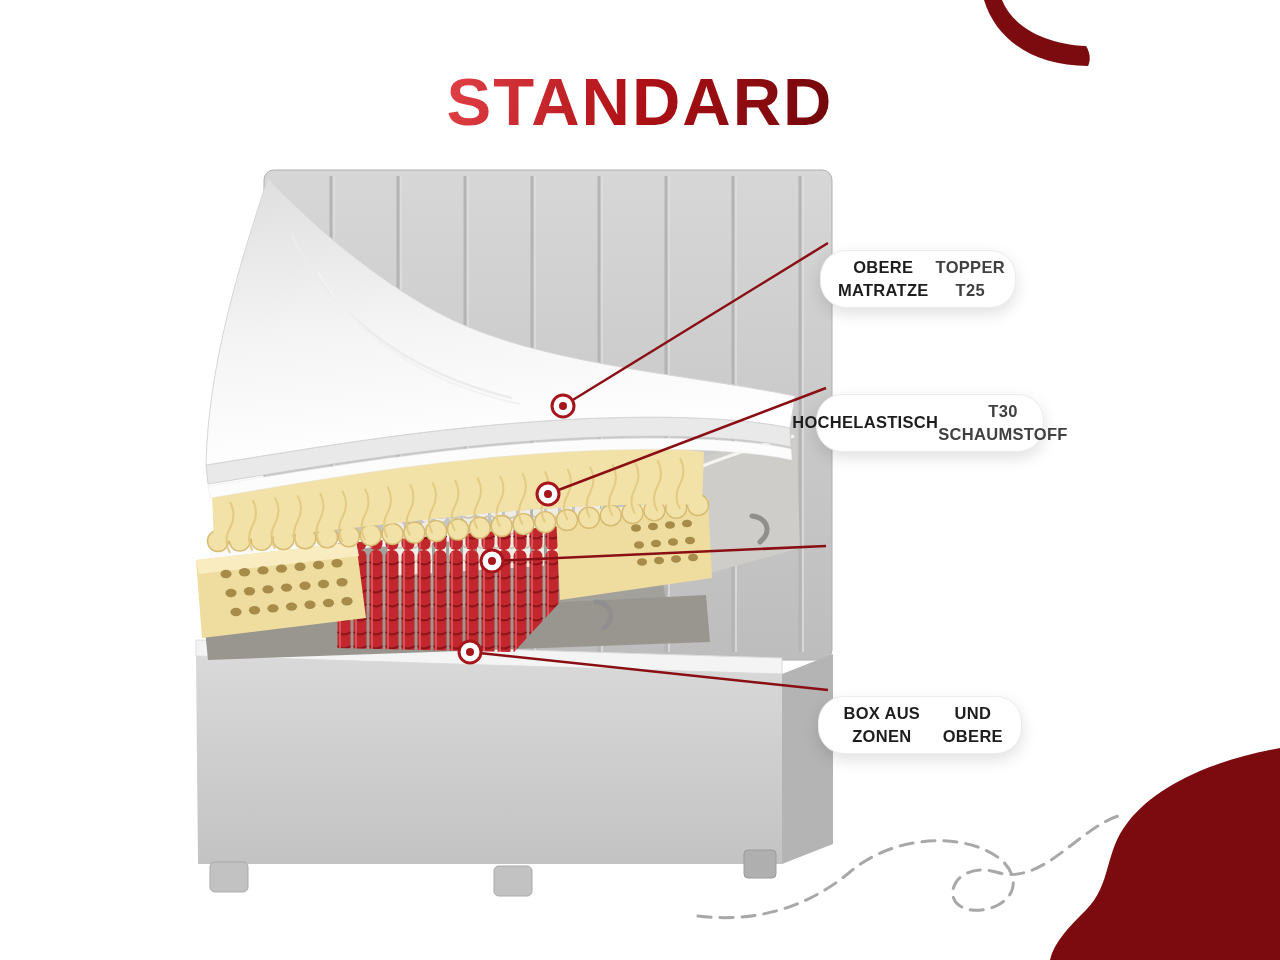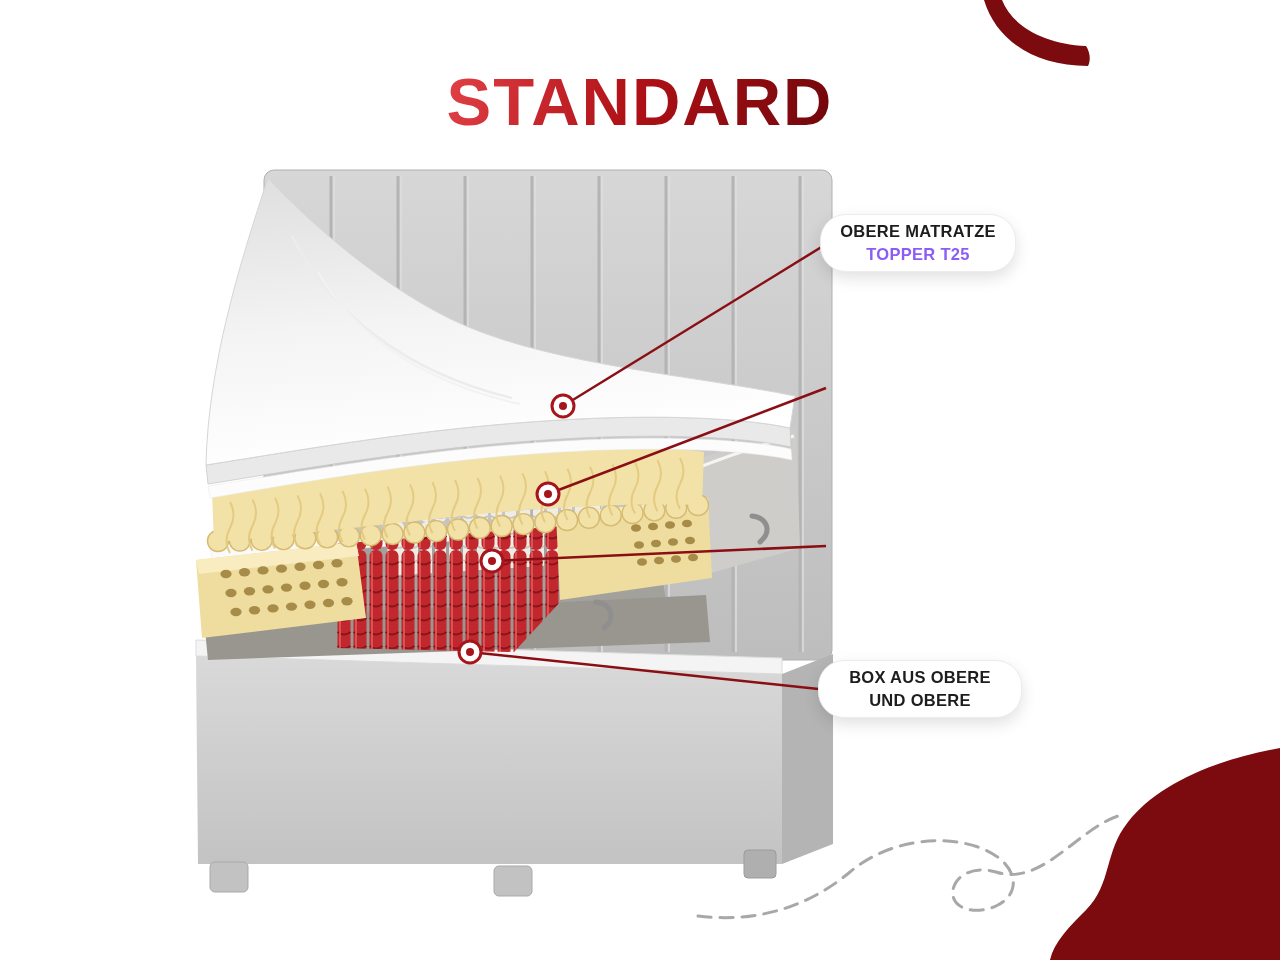--- a/index.html
+++ b/index.html
@@ -25,27 +25,27 @@
     }
   }
   .subtitle{
     font-size:39px;font-weight:700;letter-spacing:1px;color:#101723;line-height:1;
   }
   
   .callout{
     position:absolute;box-sizing:border-box;height:58px;
     background:#ffffff;border:1px solid #ececec;border-radius:26px;
     box-shadow:0 6px 16px rgba(0,0,0,.12);
-    display:flex;flex-direction:column;justify-content:center;align-items:center;
-    text-align:center;padding:6px 10px;
+    display:flex;flex-direction:row;justify-content:center;align-items:center;
+    text-align:center;padding:6px 10px;margin-top:36px;
   }
   .callout .ln{
     font-size:16.5px;font-weight:700;letter-spacing:.3px;line-height:1.42;color:#1d1d1f;
   }
-  .callout .accent{color:#8b5cf6;}
+  .callout .accent{color:#404040;}
   .c0{left:820px;top:214px;width:196px}
   .c1{left:816px;top:358px;width:228px}
   .c2{left:816px;top:516px;width:228px}
   .c3{left:818px;top:660px;width:204px}
 </style>
 </head>
 <body>
 
 <div class="stage">
 
@@ -271,18 +271,22 @@
   </svg>
 
   <div class="header">
     <span class="title">STANDARD</span>
   </div>
 
   <div class="callout c0">
     <span class="ln">OBERE MATRATZE</span>
     <span class="ln accent">TOPPER T25</span>
   </div>
+  <div class="callout c1">
+    <span class="ln">HOCHELASTISCH</span>
+    <span class="ln accent">T30 SCHAUMSTOFF</span>
+  </div>
   <div class="callout c3">
-    <span class="ln">BOX AUS OBERE</span>
+    <span class="ln">BOX AUS ZONEN</span>
     <span class="ln">UND OBERE</span>
   </div>
 
 </div>
 
 </body></html>

